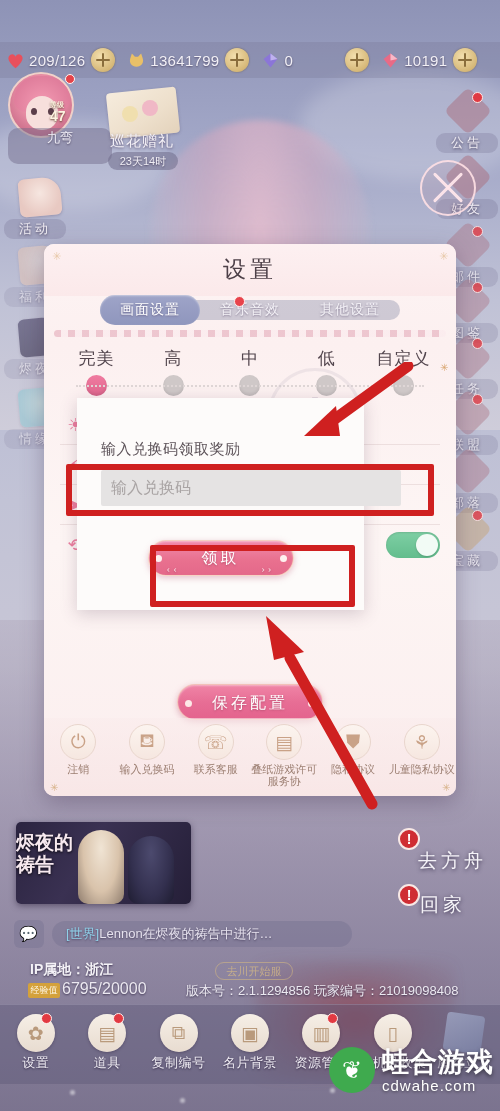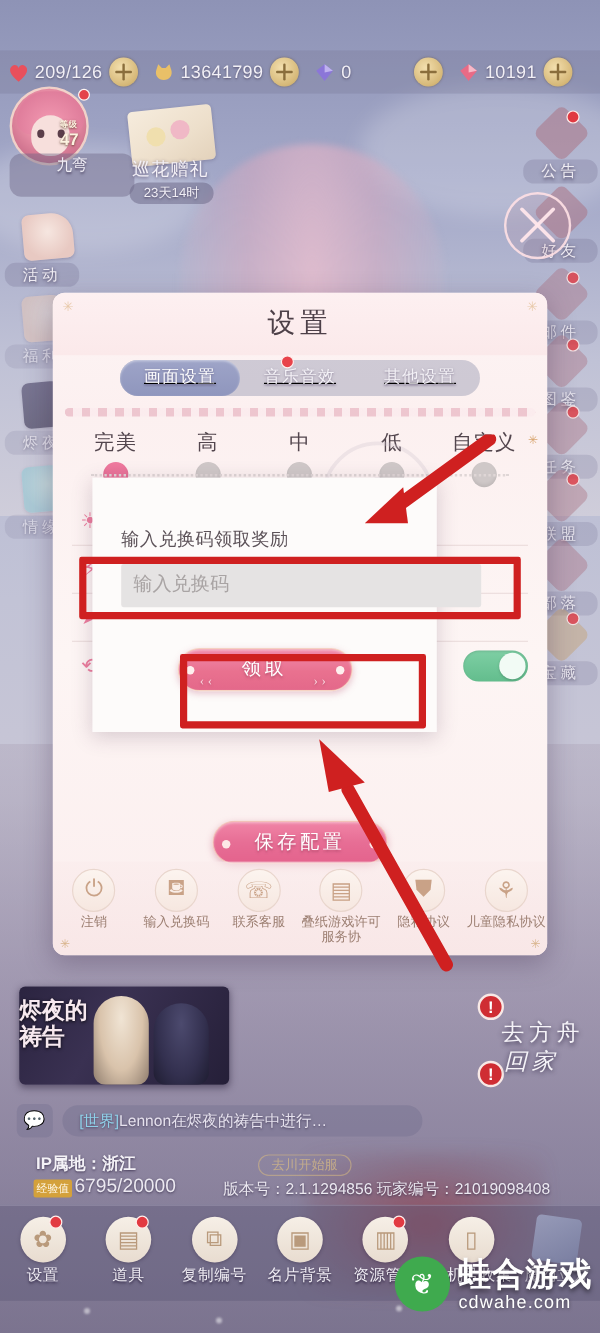--- a/index.html
+++ b/index.html
@@ -200,23 +200,23 @@
   .dlg-title {
     text-align: center; line-height: 52px; font-size: 23px; color: #4d4048;
     letter-spacing: 4px; font-family: "Liberation Serif", serif;
   }
   .hdr-snow {
     position: absolute; width: 9px; height: 9px; color: #e8c9aa; font-size: 11px;
     line-height: 9px;
   }
 
   .tabs {
-    position: relative; margin: 4px auto 0; width: 300px; height: 30px;
+    position: relative; margin: 4px auto 0; width: 300px; height: 20px;
     background: rgba(150,152,178,0.45); border-radius: 15px;
-    display: flex; align-items: center; text-decoration: underline;
+    display: flex; align-items: center;
   }
   .tab {
     flex: 1; text-align: center; font-size: 14px; color: #f4f2f7;
     letter-spacing: 1px; line-height: 30px; height: 30px;
     text-shadow: 0 1px 2px rgba(80,65,100,0.55);
     font-family: "Liberation Serif", serif;
   }
   .tab.active {
     background: linear-gradient(180deg,#9ea4c8,#8f96bd);
     border-radius: 15px; color: #ffffff;
@@ -778,21 +778,21 @@
 
   <div class="ip-info">IP属地：浙江</div>
   <div class="start-pill">去川开始服</div>
   <div class="exp-tag">经验值</div>
   <div class="exp-val">6795/20000</div>
   <div class="ver-info">版本号：2.1.1294856   玩家编号：21019098408</div>
 
   <div class="excl-badge" style="left:398px;top:828px;">!</div>
   <div class="go-btn" style="left:418px;top:848px;">去方舟</div>
   <div class="excl-badge" style="left:398px;top:884px;">!</div>
-  <div class="go-btn" style="left:420px;top:872px;font-style:italic;">回家</div>
+  <div class="go-btn" style="left:420px;top:892px;">回家</div>
 
   <div class="navbar">
     <div class="nav-item">
       <div class="nav-circle">✿</div>
       <div class="nav-dot"></div>
       <div class="nav-label">设置</div>
     </div>
     <div class="nav-item">
       <div class="nav-circle">▤</div>
       <div class="nav-dot"></div>

